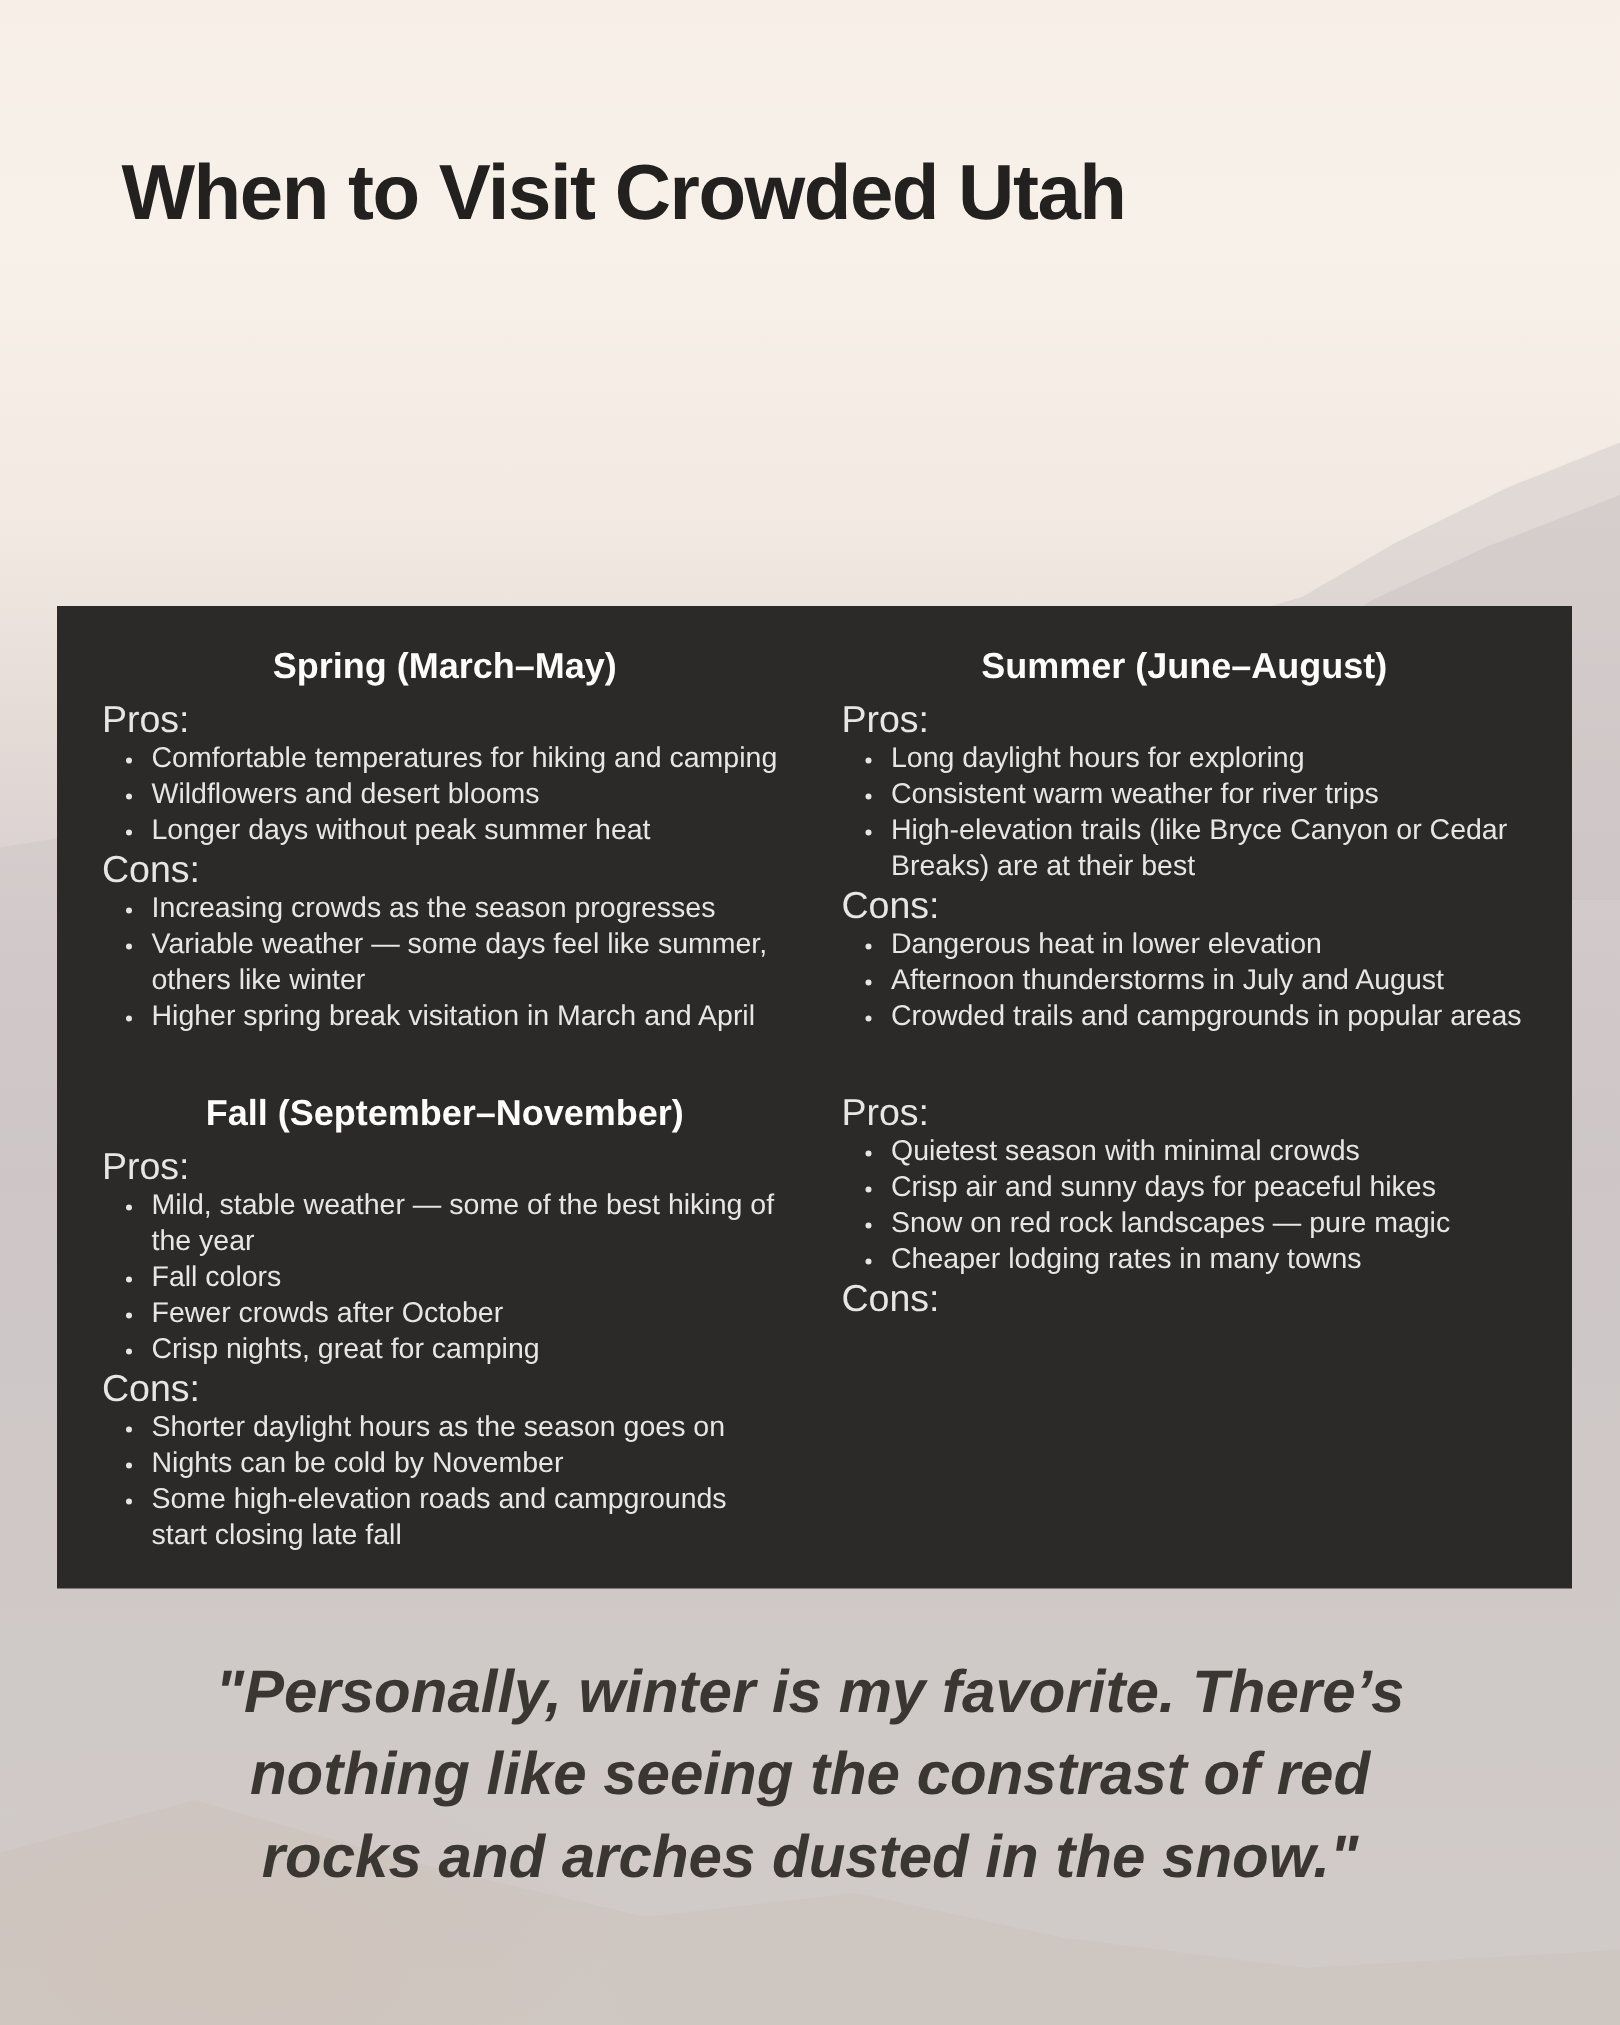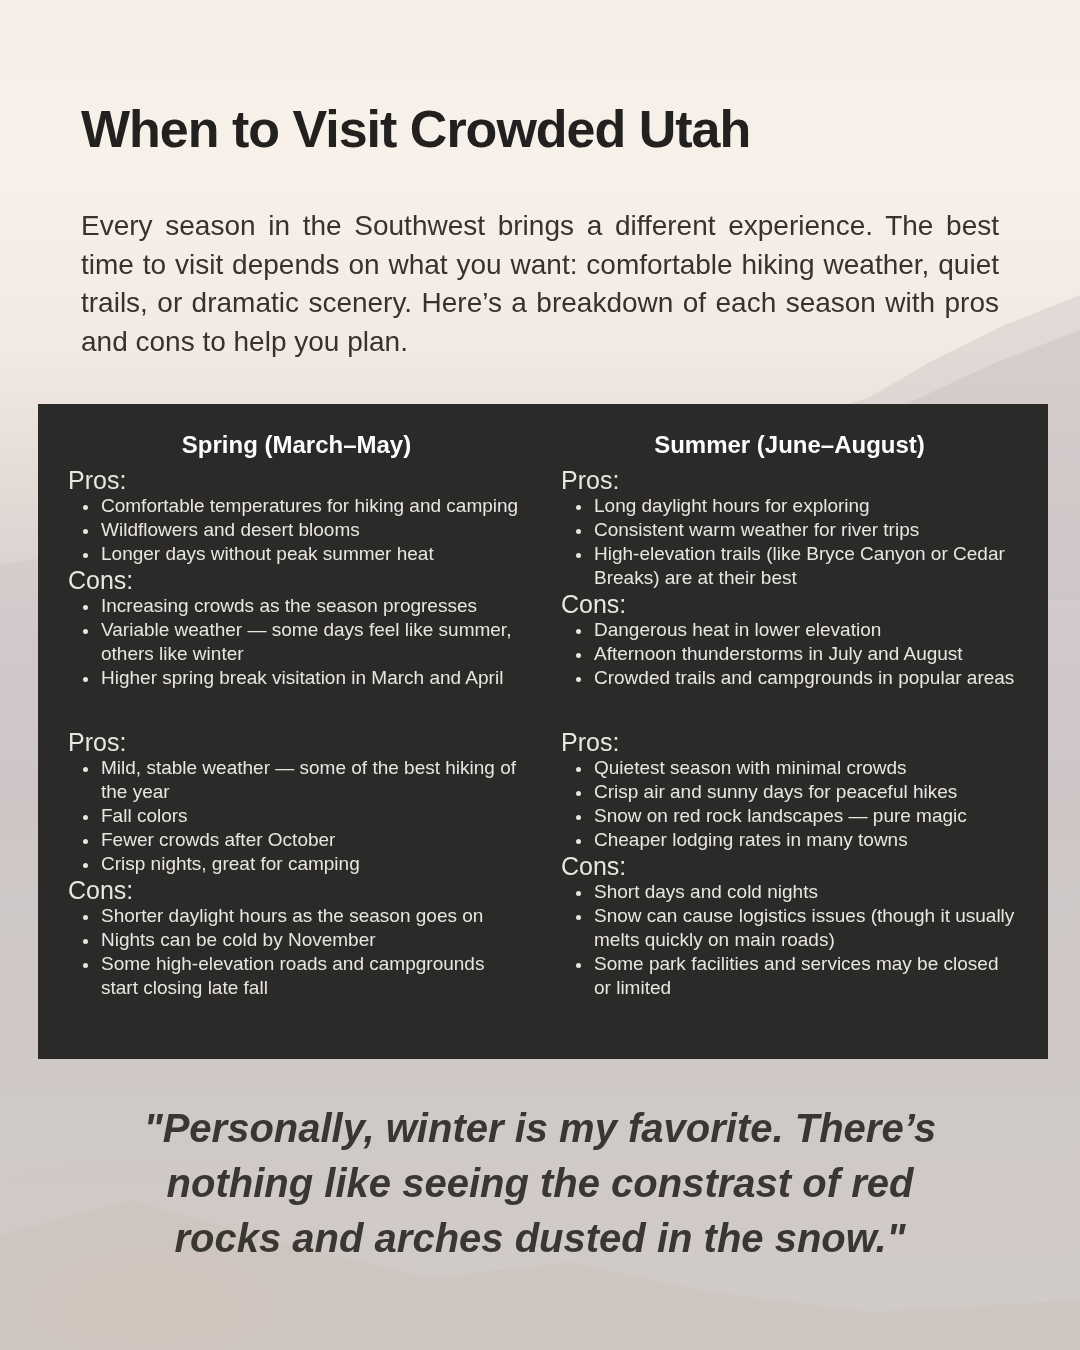--- a/index.html
+++ b/index.html
@@ -73,21 +73,20 @@
 <svg class="bg-art" viewBox="0 0 1080 1350" preserveAspectRatio="none" aria-hidden="true">
   <path d="M1080,295 L1005,325 L930,362 L868,398 L820,412 L760,428 L690,440 L600,458 L500,476 L380,502 L240,528 L80,552 L0,565 L0,1350 L1080,1350 Z" fill="#cdc5c5" opacity="0.45"></path>
   <path d="M1080,330 L990,365 L915,400 L865,430 L832,470 L808,520 L792,600 L1080,600 Z" fill="#c6bec0" opacity="0.4"></path>
   <path d="M0,1350 L0,1235 L130,1200 L270,1240 L430,1278 L570,1262 L710,1292 L870,1312 L1080,1300 L1080,1350 Z" fill="#c9b5a0" opacity="0.18"></path>
 </svg>
 
 <div class="content">
 
   <h1 class="title">When to Visit Crowded Utah</h1>
 
-  <p class="intro">Every season in the Southwest brings a different experience. The best time to visit depends on what you want: comfortable hiking weather, quiet trails, or dramatic scenery. Here’s a breakdown of each season with pros and cons to help you plan.</p>
 
   <section class="panel">
 
     <article class="season">
       <h2>Spring (March–May)</h2>
       <p class="lbl">Pros:</p>
       <ul>
         <li>Comfortable temperatures for hiking and camping</li>
         <li>Wildflowers and desert blooms</li>
         <li>Longer days without peak summer heat</li>
@@ -110,20 +109,21 @@
       </ul>
       <p class="lbl">Cons:</p>
       <ul>
         <li>Dangerous heat in lower elevation</li>
         <li>Afternoon thunderstorms in July and August</li>
         <li>Crowded trails and campgrounds in popular areas</li>
       </ul>
     </article>
 
     <article class="season">
+      <h2>Fall (September–November)</h2>
       <p class="lbl">Pros:</p>
       <ul>
         <li>Mild, stable weather — some of the best hiking of the year</li>
         <li>Fall colors</li>
         <li>Fewer crowds after October</li>
         <li>Crisp nights, great for camping</li>
       </ul>
       <p class="lbl">Cons:</p>
       <ul>
         <li>Shorter daylight hours as the season goes on</li>
@@ -134,24 +134,19 @@
 
     <article class="season">
       <p class="lbl">Pros:</p>
       <ul>
         <li>Quietest season with minimal crowds</li>
         <li>Crisp air and sunny days for peaceful hikes</li>
         <li>Snow on red rock landscapes — pure magic</li>
         <li>Cheaper lodging rates in many towns</li>
       </ul>
       <p class="lbl">Cons:</p>
-      <ul>
-        <li>Short days and cold nights</li>
-        <li>Snow can cause logistics issues (though it usually melts quickly on main roads)</li>
-        <li>Some park facilities and services may be closed or limited</li>
-      </ul>
     </article>
 
   </section>
 
   <p class="quote">"Personally, winter is my favorite. There’s nothing like seeing the constrast of red rocks and arches dusted in the snow."</p>
 
 </div>
 
 </body></html>

